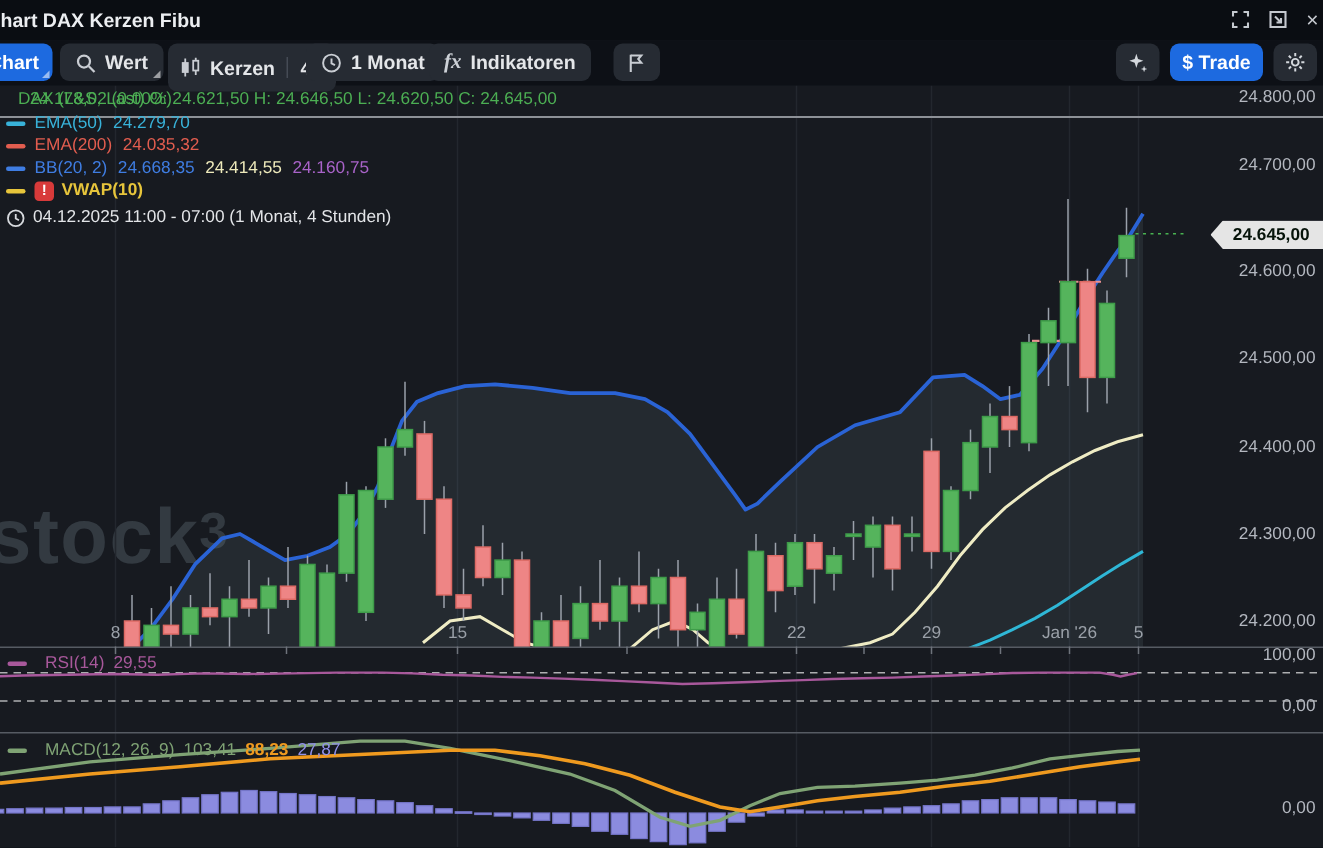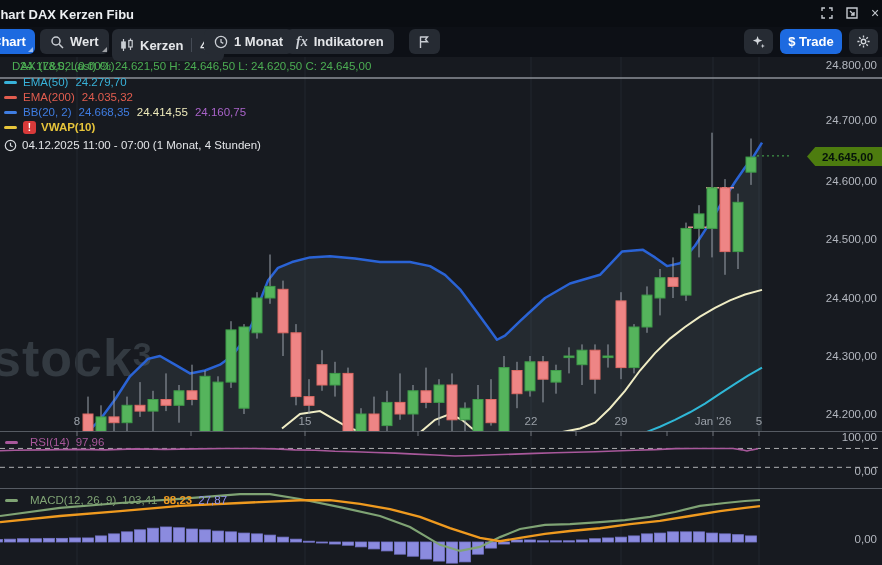--- a/index.html
+++ b/index.html
@@ -386,37 +386,37 @@
           <circle cx="7" cy="7" r="5.6"></circle>
           <path d="M7 4v3.2l2.3 1.2"></path>
         </svg>
       <span>04.12.2025 11:00 - 07:00   (1 Monat, 4 Stunden)</span>
     </div>
   </div>
 
   <div class="panelabel" style="top:436px">
     <span class="dash" style="background: rgb(168, 88, 155);"></span>
     <span style="color: rgb(168, 88, 155);">RSI(14)</span>
-    <span style="color: rgb(168, 88, 155);">97,96</span>
+    <span style="color: rgb(168, 88, 155);">29,55</span>
   </div>
   <div class="panelabel" style="top:494px">
     <span class="dash" style="background: rgb(127, 163, 116);"></span>
     <span style="color: rgb(127, 163, 116);">MACD(12, 26, 9)</span>
     <span style="color: rgb(127, 163, 116);">103,41</span>
     <span style="font-weight: bold; color: rgb(239, 154, 31);">88,23</span>
     <span style="color: rgb(145, 145, 234);">27,87</span>
   </div>
 
   <div id="price-axis">
       <div class="axlabel" style="top: 59px;">24.800,00</div>
-      <div class="axlabel" style="top: 114px;">24.700,00</div>
+      <div class="axlabel" style="top: 104px;">24.700,00</div>
       <div class="axlabel" style="top: 175px;">24.600,00</div>
       <div class="axlabel" style="top: 233px;">24.500,00</div>
       <div class="axlabel" style="top: 292px;">24.400,00</div>
       <div class="axlabel" style="top: 350px;">24.300,00</div>
       <div class="axlabel" style="top: 408px;">24.200,00</div>
       <div class="axlabel" style="top: 431px;">100,00</div>
       <div class="axlabel" style="top: 465px;">0,00</div>
       <div class="axlabel" style="top: 533px;">0,00</div>
     </div>
-  <div id="price-badge" style="background: #4d7c0f; top: 147px;">24.645,00</div>
+  <div id="price-badge" style="background: #e5e5e5; top: 147px;">24.645,00</div>
 
 </div>
 
 </body></html>

